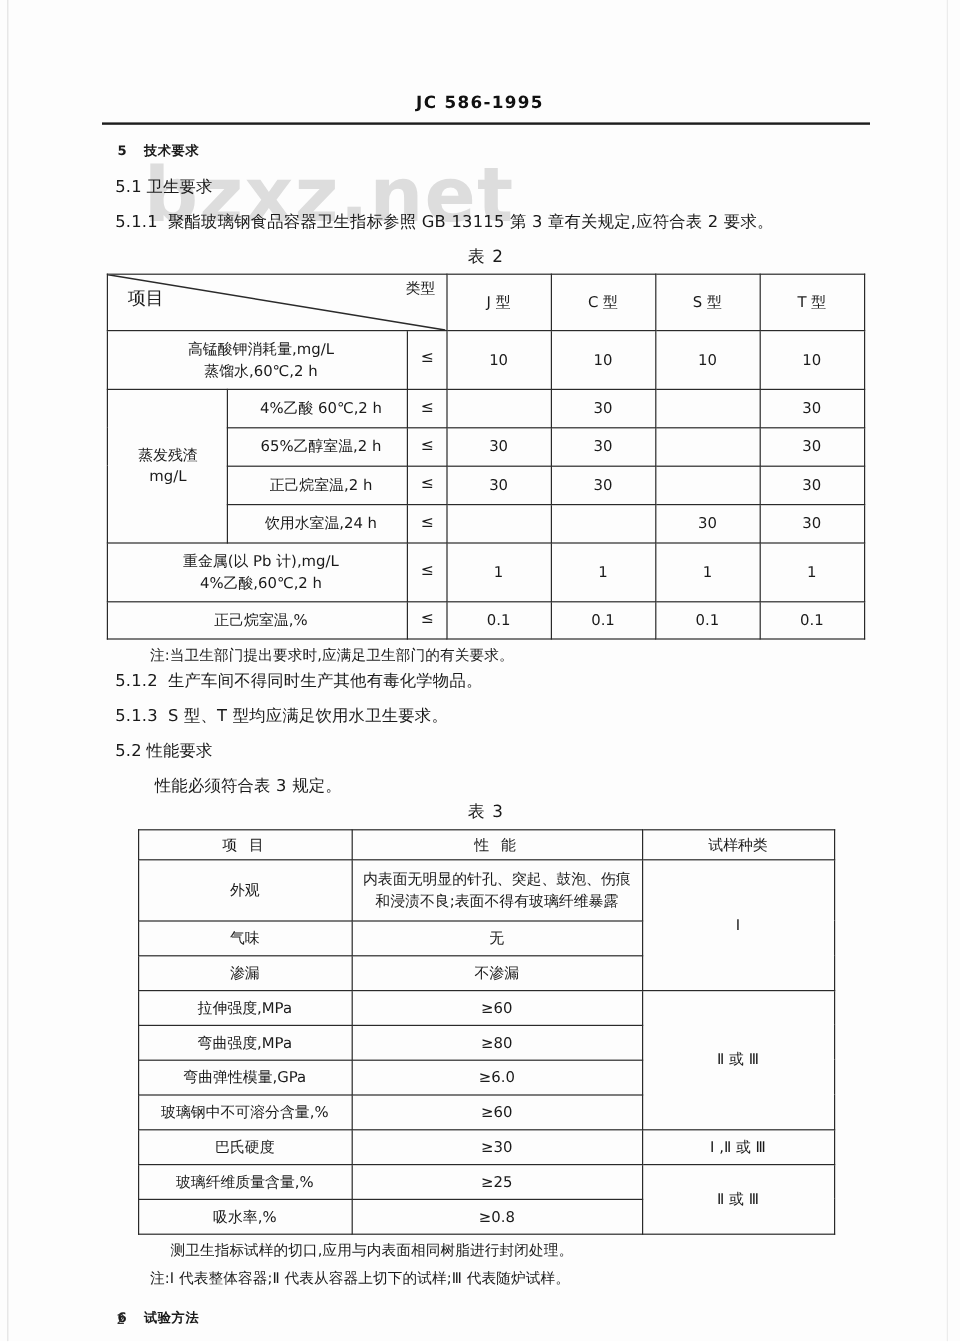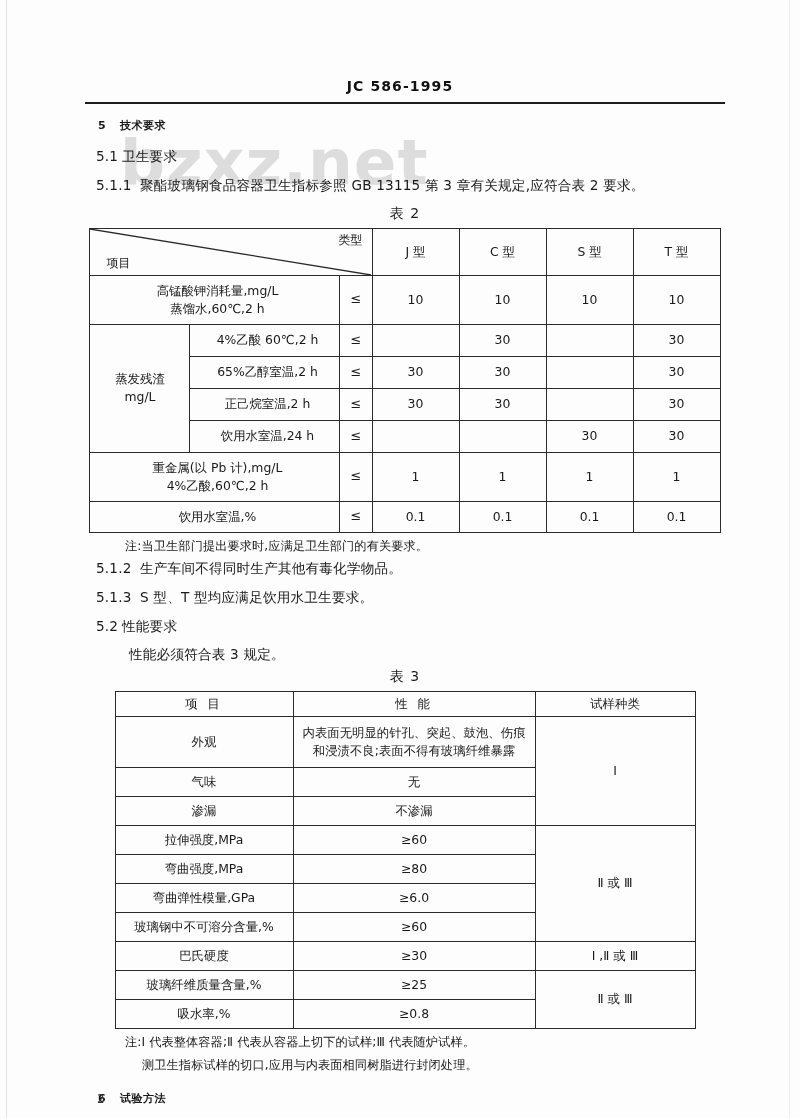--- a/index.html
+++ b/index.html
@@ -129,22 +129,22 @@
     position: absolute; left: 0; top: 0;
     width: 100%; height: 100%;
   }
   .t2 .corner .lbl-type {
     position: absolute;
     right: 9px; top: 3px;
     font-size: 12.2px;
   }
   .t2 .corner .lbl-item {
     position: absolute;
-    left: 16px; bottom: 2px;
-    font-size: 12px;
+    left: 16px; bottom: 15px;
+    font-size: 15px;
   }
   .lcell {
     text-align: center;
     padding-left: 9px !important;
   }
   .lecell {
     width: 34px;
     font-size: 13px;
   }
   .two-line { line-height: 1.6; }
@@ -273,21 +273,21 @@
             <span>4%乙酸,60℃,2 h</span>
           </td>
           <td class="lecell">≤</td>
           <td>1</td>
           <td>1</td>
           <td>1</td>
           <td>1</td>
         </tr>
 
         <tr>
-          <td class="lcell" colspan="2" style="height:24px">饮用水室温,%</td>
+          <td class="lcell" colspan="2" style="height:24px">正己烷室温,%</td>
           <td class="lecell">≤</td>
           <td>0.1</td>
           <td>0.1</td>
           <td>0.1</td>
           <td>0.1</td>
         </tr>
       </tbody>
     </table>
 
     <div class="note">注:当卫生部门提出要求时,应满足卫生部门的有关要求。</div>
@@ -373,22 +373,22 @@
           <td rowspan="2">Ⅱ 或 Ⅲ</td>
         </tr>
 
         <tr>
           <td style="height:22px">吸水率,%</td>
           <td>≥0.8</td>
         </tr>
       </tbody>
     </table>
 
+    <div class="note second">测卫生指标试样的切口,应用与内表面相同树脂进行封闭处理。</div>
     <div class="note">注:Ⅰ 代表整体容器;Ⅱ 代表从容器上切下的试样;Ⅲ 代表随炉试样。</div>
-    <div class="note second">测卫生指标试样的切口,应用与内表面相同树脂进行封闭处理。</div>
 
     <div class="h-sec" style="margin-top:16px">
       <span class="num">6</span><span>试验方法</span>
     </div>
 
   </div>
 
   <div class="pagenum">2</div>
 
 </div>

